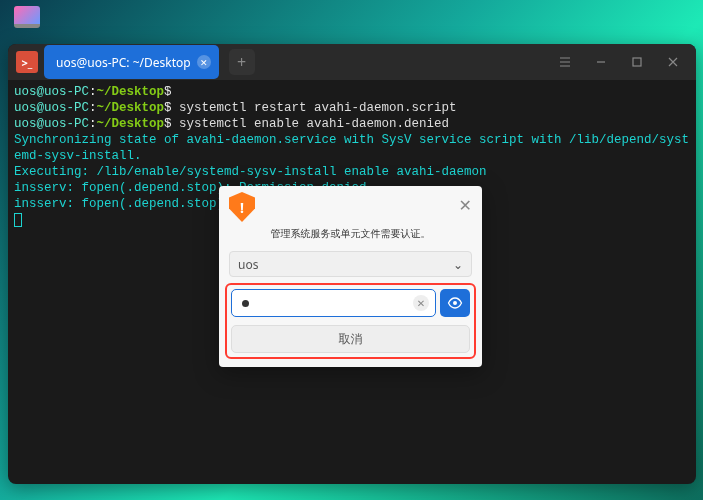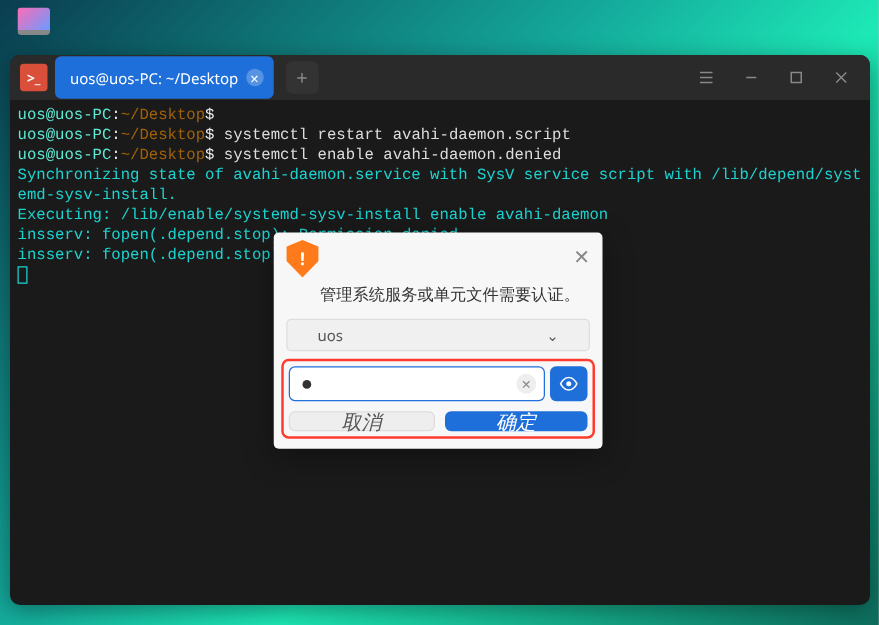--- a/index.html
+++ b/index.html
@@ -31,39 +31,39 @@
   .tab {
     background: #1e6fd9; color: #fff; height: 34px; padding: 0 8px 0 12px;
     border-radius: 5px; display: flex; align-items: center; font-size: 12px; gap:6px;
   }
   .tab-close{width:14px;height:14px;border-radius:50%;background:rgba(255,255,255,.25);display:flex;align-items:center;justify-content:center;font-size:9px;}
   .new-tab{width:26px;height:26px;border-radius:5px;background:#333;color:#888;display:flex;align-items:center;justify-content:center;font-size:16px;margin-left:4px;}
   .title-spacer{flex:1;}
   .win-btn{width:30px;height:30px;display:flex;align-items:center;justify-content:center;color:#888;cursor:pointer;}
   .win-btn svg{width:12px;height:12px;}
   .term-body{flex:1;padding:4px 6px;font-family:"Courier New",monospace;font-size:12.5px;line-height:16px;white-space:pre-wrap;word-break:break-all;}
-  .pr-user{color:#5eead4;} .pr-path{color:#a16207;font-weight:normal;} .pr-sym{color:#eee;}
+  .pr-user{color:#5eead4;} .pr-path{color:#84cc16;font-weight:bold;} .pr-sym{color:#eee;}
   .cmd{color:#ddd;} .out-cyan{color:#1dd3d0;}
   .cursor-block{display:inline-block;width:8px;height:14px;border:1px solid #1dd3d0;vertical-align:middle;}
   
   .auth-dialog{position:absolute;top:186px;left:219px;width:263px;background:#f7f7f7;border-radius:4px;box-shadow:0 6px 24px rgba(0,0,0,.35);}
   .dlg-top{position:relative;height:38px;}
   .shield{position:absolute;top:6px;left:10px;width:26px;height:30px;background:#ff7a1a;clip-path:polygon(50% 0,100% 18%,100% 55%,50% 100%,0 55%,0 18%);display:flex;align-items:center;justify-content:center;color:#fff;font-size:14px;font-weight:bold;}
   .dlg-close{position:absolute;top:8px;right:10px;color:#888;font-size:16px;cursor:pointer;}
-  .dlg-title{text-align:right;font-size:13px;color:#333;padding:2px 18px 10px;}
+  .dlg-title{text-align:center;font-size:10px;color:#333;padding:2px 18px 10px;}
   .dlg-row{margin:0 10px 6px;}
-  .user-select{display:flex;align-items:center;justify-content:space-between;background:#f0f0f0;border:1px solid #ddd;border-radius:4px;height:26px;padding:0 24px;font-size:12px;color:#555;}
+  .user-select{display:flex;align-items:center;justify-content:space-between;background:#f0f0f0;border:1px solid #ddd;border-radius:4px;height:26px;padding:0 8px;font-size:12px;color:#555;}
   .hl-red{border:2px solid #ff3b30;border-radius:6px;padding:4px;margin:0 6px 8px;}
   .pw-row{display:flex;gap:4px;align-items:center;}
   .pw-input{flex:1;height:28px;border:1.5px solid #1e6fd9;border-radius:5px;background:#fff;position:relative;display:flex;align-items:center;padding:0 26px 0 10px;}
   .pw-dot{width:7px;height:7px;border-radius:50%;background:#333;}
   .pw-clear{position:absolute;right:6px;width:16px;height:16px;border-radius:50%;background:#eee;color:#888;font-size:10px;display:flex;align-items:center;justify-content:center;}
   .eye-btn{width:30px;height:28px;background:#1e6fd9;border-radius:5px;display:flex;align-items:center;justify-content:center;color:#fff;}
   .btn-row{display:flex;gap:8px;margin-top:8px;}
-  .btn{flex:1;height:16px;border-radius:5px;font-size:16px;display:flex;align-items:center;justify-content:center;cursor:pointer;font-style:italic;}
+  .btn{flex:1;height:28px;border-radius:5px;font-size:12px;display:flex;align-items:center;justify-content:center;cursor:pointer;}
   .btn-cancel{background:#eee;color:#555;border:1px solid #ddd;}
   .btn-ok{background:#1e6fd9;color:#fff;}
 </style>
 </head>
 <body>
 
 <div class="taskbar"></div>
 
 <div class="terminal-window">
   <div class="title-bar">
@@ -127,18 +127,15 @@
         <svg width="16" height="12" viewBox="0 0 16 12">
             <path d="M8 1C4 1 1.5 6 1.5 6S4 11 8 11s6.5-5 6.5-5S12 1 8 1z" fill="none" stroke="#fff" stroke-width="1.3"></path>
             <circle cx="8" cy="6" r="2" fill="#fff"></circle>
           </svg>
       </div>
     </div>
     <div class="btn-row">
       <div class="btn btn-cancel">
           <span>取消</span>
         </div>
-      <div class="btn btn-ok">
-          <span>确定</span>
-        </div>
     </div>
   </div>
 </div>
 
 </body></html>

